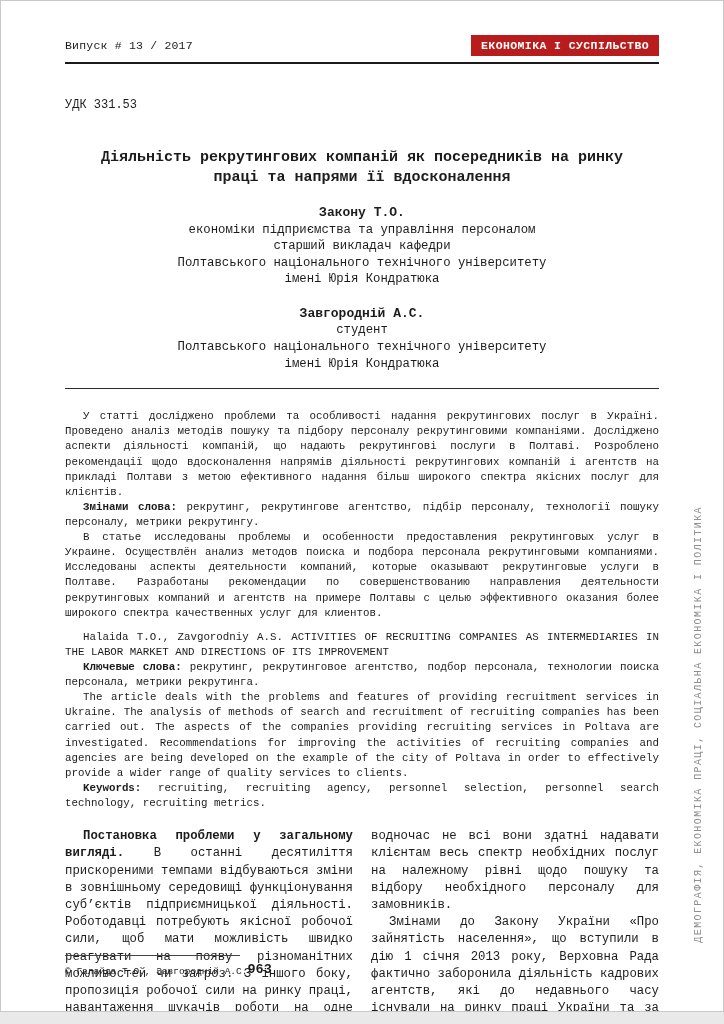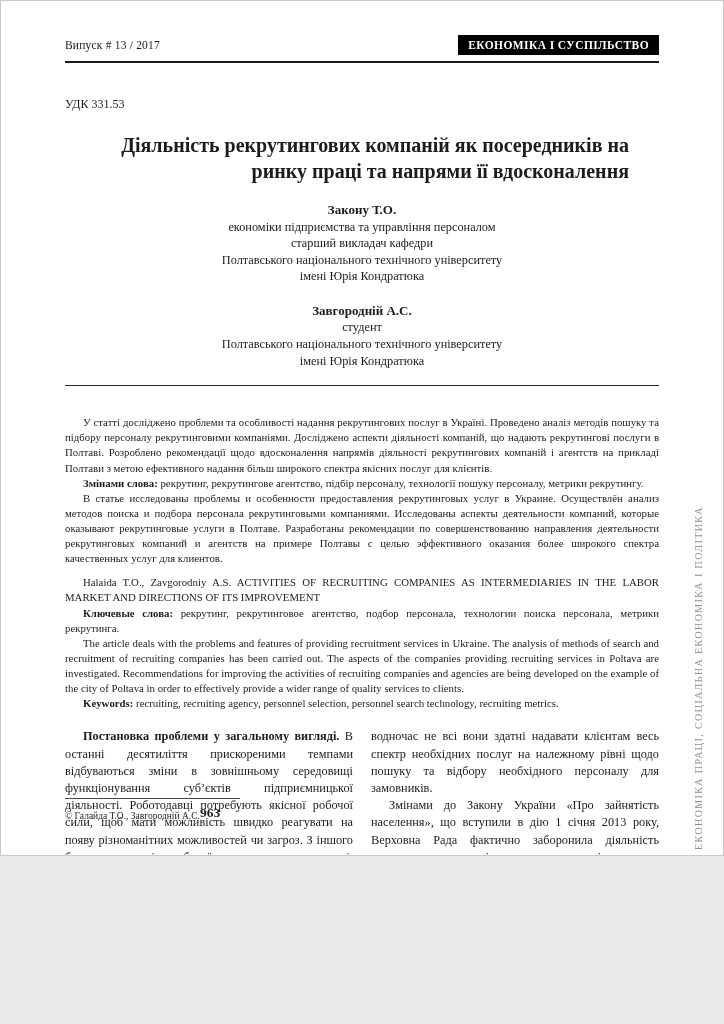--- a/index.html
+++ b/index.html
@@ -1,52 +1,52 @@
 <!DOCTYPE html>
 <html><head>
 <meta charset="utf-8">
 <style>
   html, body { margin: 0; padding: 0; background: #e9e9e9; }
   .page {
     position: relative;
-    width: 724px; height: 856px;
+    width: 724px; height: 1012px;
     margin: 0 auto;
     background: #ffffff;
     border: 1px solid #c9c9c9;
     box-sizing: border-box;
-    font-family: Liberation Serif, serif;
+    font-family: Liberation Mono, monospace;
     color: #1c1c1c;
     overflow: hidden;
   }
   .content { position: absolute; left: 64px; right: 64px; top: 34px; }
 
   
   .page-header { display: flex; justify-content: space-between; align-items: center; }
   .issue { font-size: 11.5px; letter-spacing: .2px; }
   .journal-badge {
-    background: #000000; color: #ffffff;
+    background: #b91c1c; color: #ffffff;
     font-weight: bold; font-size: 11.5px;
     padding: 4px 10px; letter-spacing: .4px;
   }
   .header-rule { border-top: 2px solid #1a1a1a; margin-top: 6px; }
 
   .udc { margin-top: 34px; font-size: 12px; }
 
   .title {
-    margin: 20px 30px 0; text-align: right;
-    font-size: 20px; font-weight: bold; line-height: 1.3;
+    margin: 36px 30px 0; text-align: center;
+    font-size: 15px; font-weight: bold; line-height: 1.3;
   }
 
   .author-block { margin-top: 17px; text-align: center; line-height: 1.35; }
   .author-name { font-weight: bold; font-size: 13px; }
   .author-line { font-size: 12.3px; }
 
   .section-rule { border-top: 1.5px solid #2a2a2a; margin-top: 16px; }
 
-  .abstracts { margin-top: 29px; font-size: 10.8px; line-height: 1.4; text-align: justify; }
+  .abstracts { margin-top: 20px; font-size: 10.8px; line-height: 1.4; text-align: justify; }
   .abstracts p { margin: 0; }
   .indent { text-indent: 18px; }
   .gap-top { margin-top: 9px !important; }
 
   .body-cols {
     margin-top: 17px;
     display: grid; grid-template-columns: 1fr 1fr; column-gap: 18px;
     font-size: 12.3px; line-height: 1.4; text-align: justify;
   }
   .body-cols p { margin: 0; }

